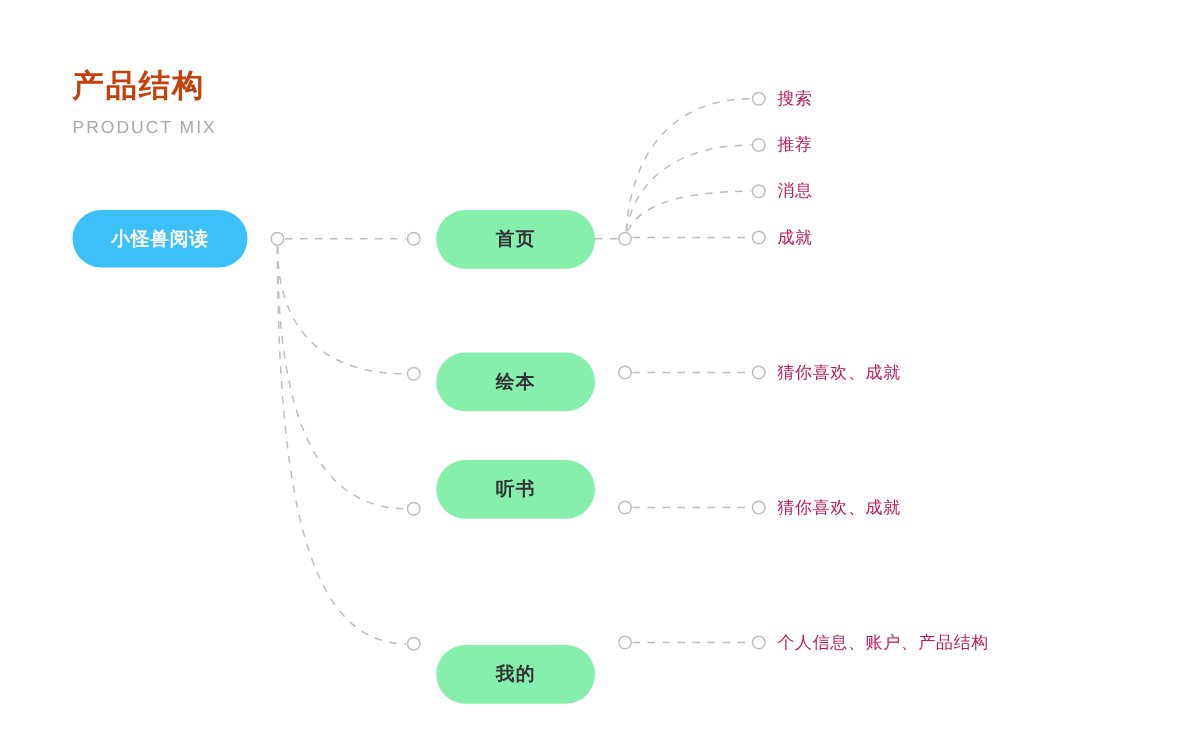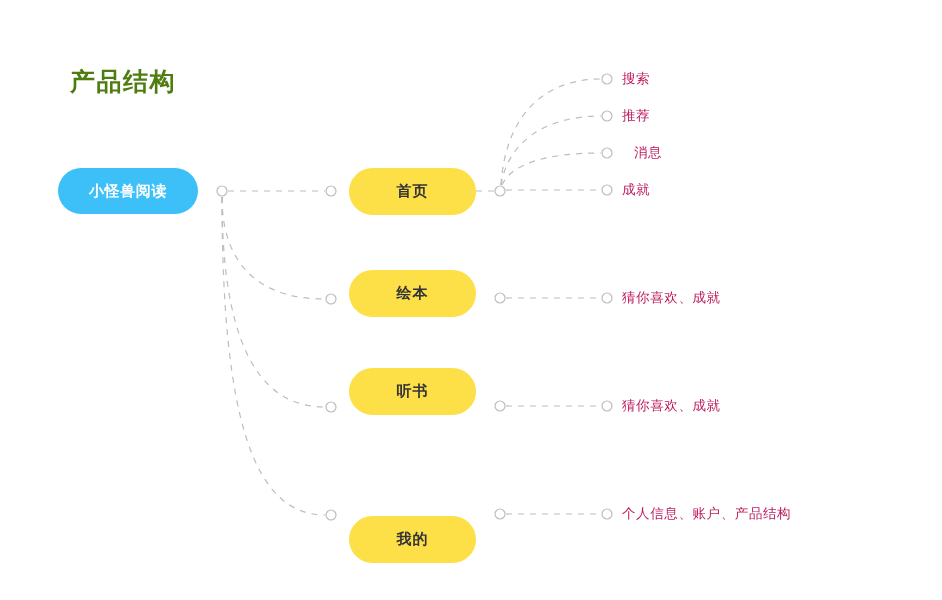--- a/index.html
+++ b/index.html
@@ -27,24 +27,24 @@
   
   .heading {
     position: absolute;
     left: 58px;
     top: 52px;
     width: 420px;
   }
   .heading .title {
     font-size: 25px;
     font-weight: bold;
-    color: #4d7c0f;
+    color: #c2410c;
     letter-spacing: 1.5px;
     line-height: 34px;
-    margin: 12px;
+    margin: 0;
     white-space: nowrap;
   }
   .heading .subtitle {
     font-size: 14px;
     color: #a8a8ad;
     letter-spacing: 1.6px;
     line-height: 22px;
     margin: 4px 0 0 0;
     white-space: nowrap;
   }
@@ -69,21 +69,21 @@
     cursor: pointer;
   }
 
   
   .card {
     position: absolute;
     left: 349px;
     width: 127px;
     height: 47px;
     border-radius: 24px;
-    background: #fde047;
+    background: #86efac;
     color: #333338;
     font-size: 15px;
     font-weight: bold;
     letter-spacing: 1px;
     display: flex;
     align-items: center;
     justify-content: center;
     box-sizing: border-box;
     cursor: pointer;
   }
@@ -152,29 +152,30 @@
   <circle class="node-dot" cx="607" cy="116" r="5"></circle>
   <circle class="node-dot" cx="607" cy="153" r="5"></circle>
   <circle class="node-dot" cx="607" cy="190" r="5"></circle>
   <circle class="node-dot" cx="607" cy="298" r="5"></circle>
   <circle class="node-dot" cx="607" cy="406" r="5"></circle>
   <circle class="node-dot" cx="607" cy="514" r="5"></circle>
 </svg>
 
 <div class="heading">
   <div class="title">产品结构</div>
+  <div class="subtitle">PRODUCT MIX</div>
 </div>
 
 <div class="root-pill">小怪兽阅读</div>
 
 <div class="card" style="top:168px;">首页</div>
-<div class="card" style="top:270px;">绘本</div>
+<div class="card" style="top:282px;">绘本</div>
 <div class="card" style="top:368px;">听书</div>
 <div class="card" style="top:516px;">我的</div>
 
 <div class="leaf-label" style="left:622px; top:79px;">搜索</div>
 <div class="leaf-label" style="left:622px; top:116px;">推荐</div>
-<div class="leaf-label" style="left:622px; top:153px;margin-left:12px;">消息</div>
+<div class="leaf-label" style="left:622px; top:153px;">消息</div>
 <div class="leaf-label" style="left:622px; top:190px;text-align:right;">成就</div>
 
 <div class="leaf-label" style="left:622px; top:298px;">猜你喜欢、成就</div>
 <div class="leaf-label" style="left:622px; top:406px;">猜你喜欢、成就</div>
 <div class="leaf-label" style="left:622px; top:514px;">个人信息、账户、产品结构</div>
 
 </body></html>

